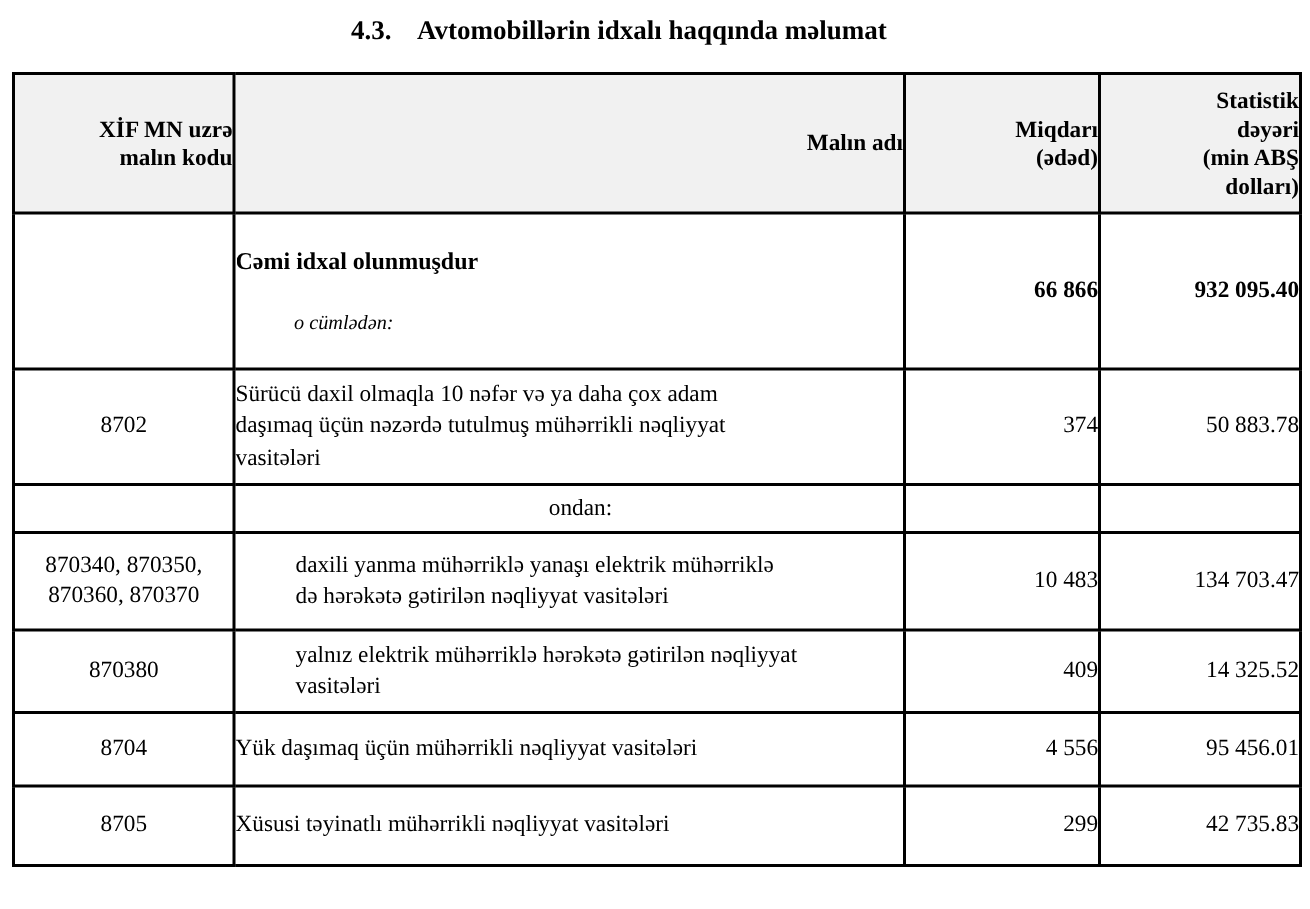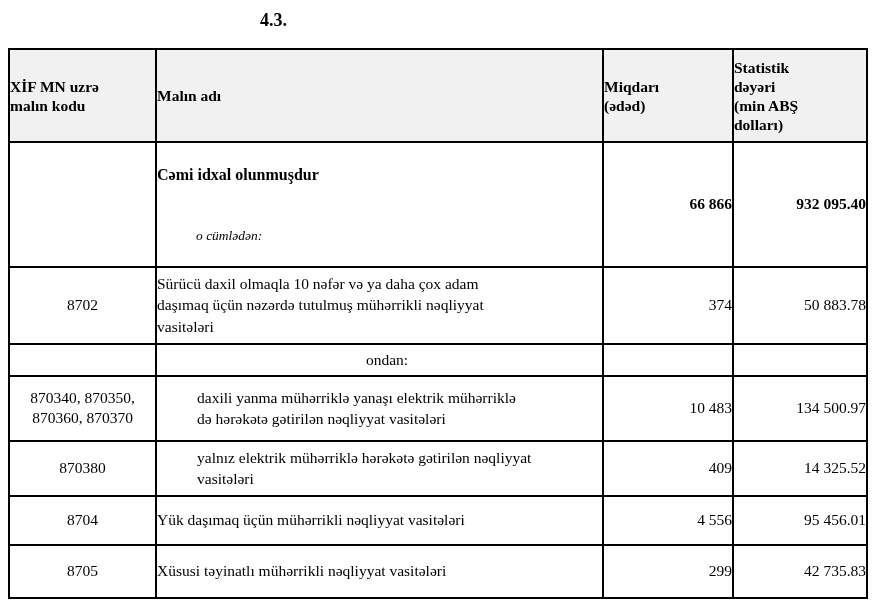--- a/index.html
+++ b/index.html
@@ -12,21 +12,21 @@
     width: 873px;
     height: 606px;
     font-family: "Liberation Serif", serif;
     color: #000000;
     overflow: hidden;
   }
 
   
   .doc-title {
     position: absolute;
-    left: 260px;
+    left: 234px;
     top: 10px;
     display: flex;
     gap: 17px;
     font-size: 18px;
     font-weight: bold;
     white-space: nowrap;
   }
 
   
   table.imports {
@@ -41,21 +41,21 @@
   table.imports td {
     border: 2px solid #000000;
     padding: 0;
     font-size: 15.5px;
     vertical-align: middle;
     overflow: hidden;
   }
   table.imports th {
     background: #f1f1f1;
     font-weight: bold;
-    text-align: left;
+    text-align: right;
     line-height: 19px;
     white-space: pre-line;
   }
 
   
   .rh-header { height: 93px; }
   .rh1 { height: 67px; }
   .rh2 { height: 77px; }
   .rh3 { height: 63px; }
   .rh4 { height: 32px; }
@@ -97,28 +97,28 @@
     font-weight: bold;
     font-size: 16px;
     line-height: 20px;
   }
   .total-note {
     display: block;
     font-style: italic;
     font-size: 13.5px;
     line-height: 17px;
     margin-left: 39px;
-    margin-top: 21px;
   }
 </style>
 </head>
 <body>
 
 <div class="doc-title">
   <span>4.3.</span>
+  <span>Avtomobillərin idxalı haqqında məlumat</span>
 </div>
 
 <table class="imports">
   <colgroup>
     <col style="width:147px">
     <col style="width:447px">
     <col style="width:130px">
     <col style="width:134px">
   </colgroup>
   <thead>
@@ -157,21 +157,21 @@
       <td class="c-name centered">ondan:</td>
       <td class="c-num"></td>
       <td class="c-num"></td>
     </tr>
     <tr class="rh5">
       <td class="c-code">870340, 870350,
 870360, 870370</td>
       <td class="c-name indent">daxili yanma mühərriklə yanaşı elektrik mühərriklə
 də hərəkətə gətirilən nəqliyyat vasitələri</td>
       <td class="c-num">10 483</td>
-      <td class="c-num">134 500.97</td>
+      <td class="c-num">134 703.47</td>
     </tr>
     <tr class="rh6">
       <td class="c-code">870380</td>
       <td class="c-name indent">yalnız elektrik mühərriklə hərəkətə gətirilən nəqliyyat
 vasitələri</td>
       <td class="c-num">409</td>
       <td class="c-num">14 325.52</td>
     </tr>
     <tr class="rh7">
       <td class="c-code">8704</td>

